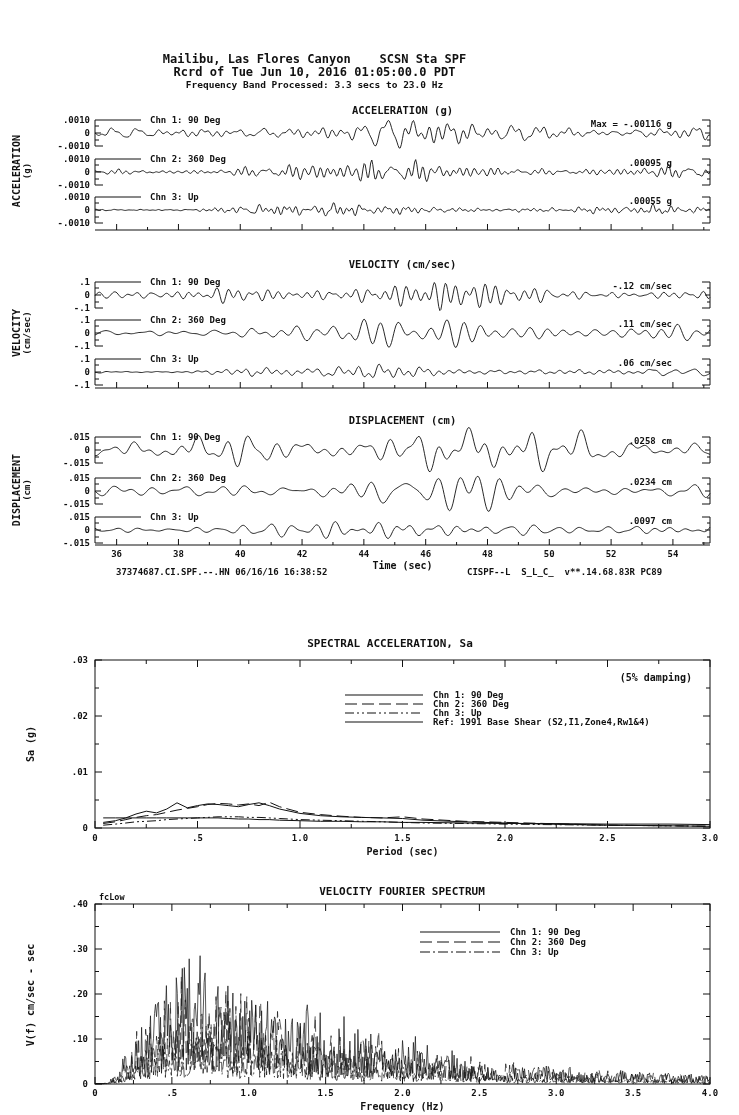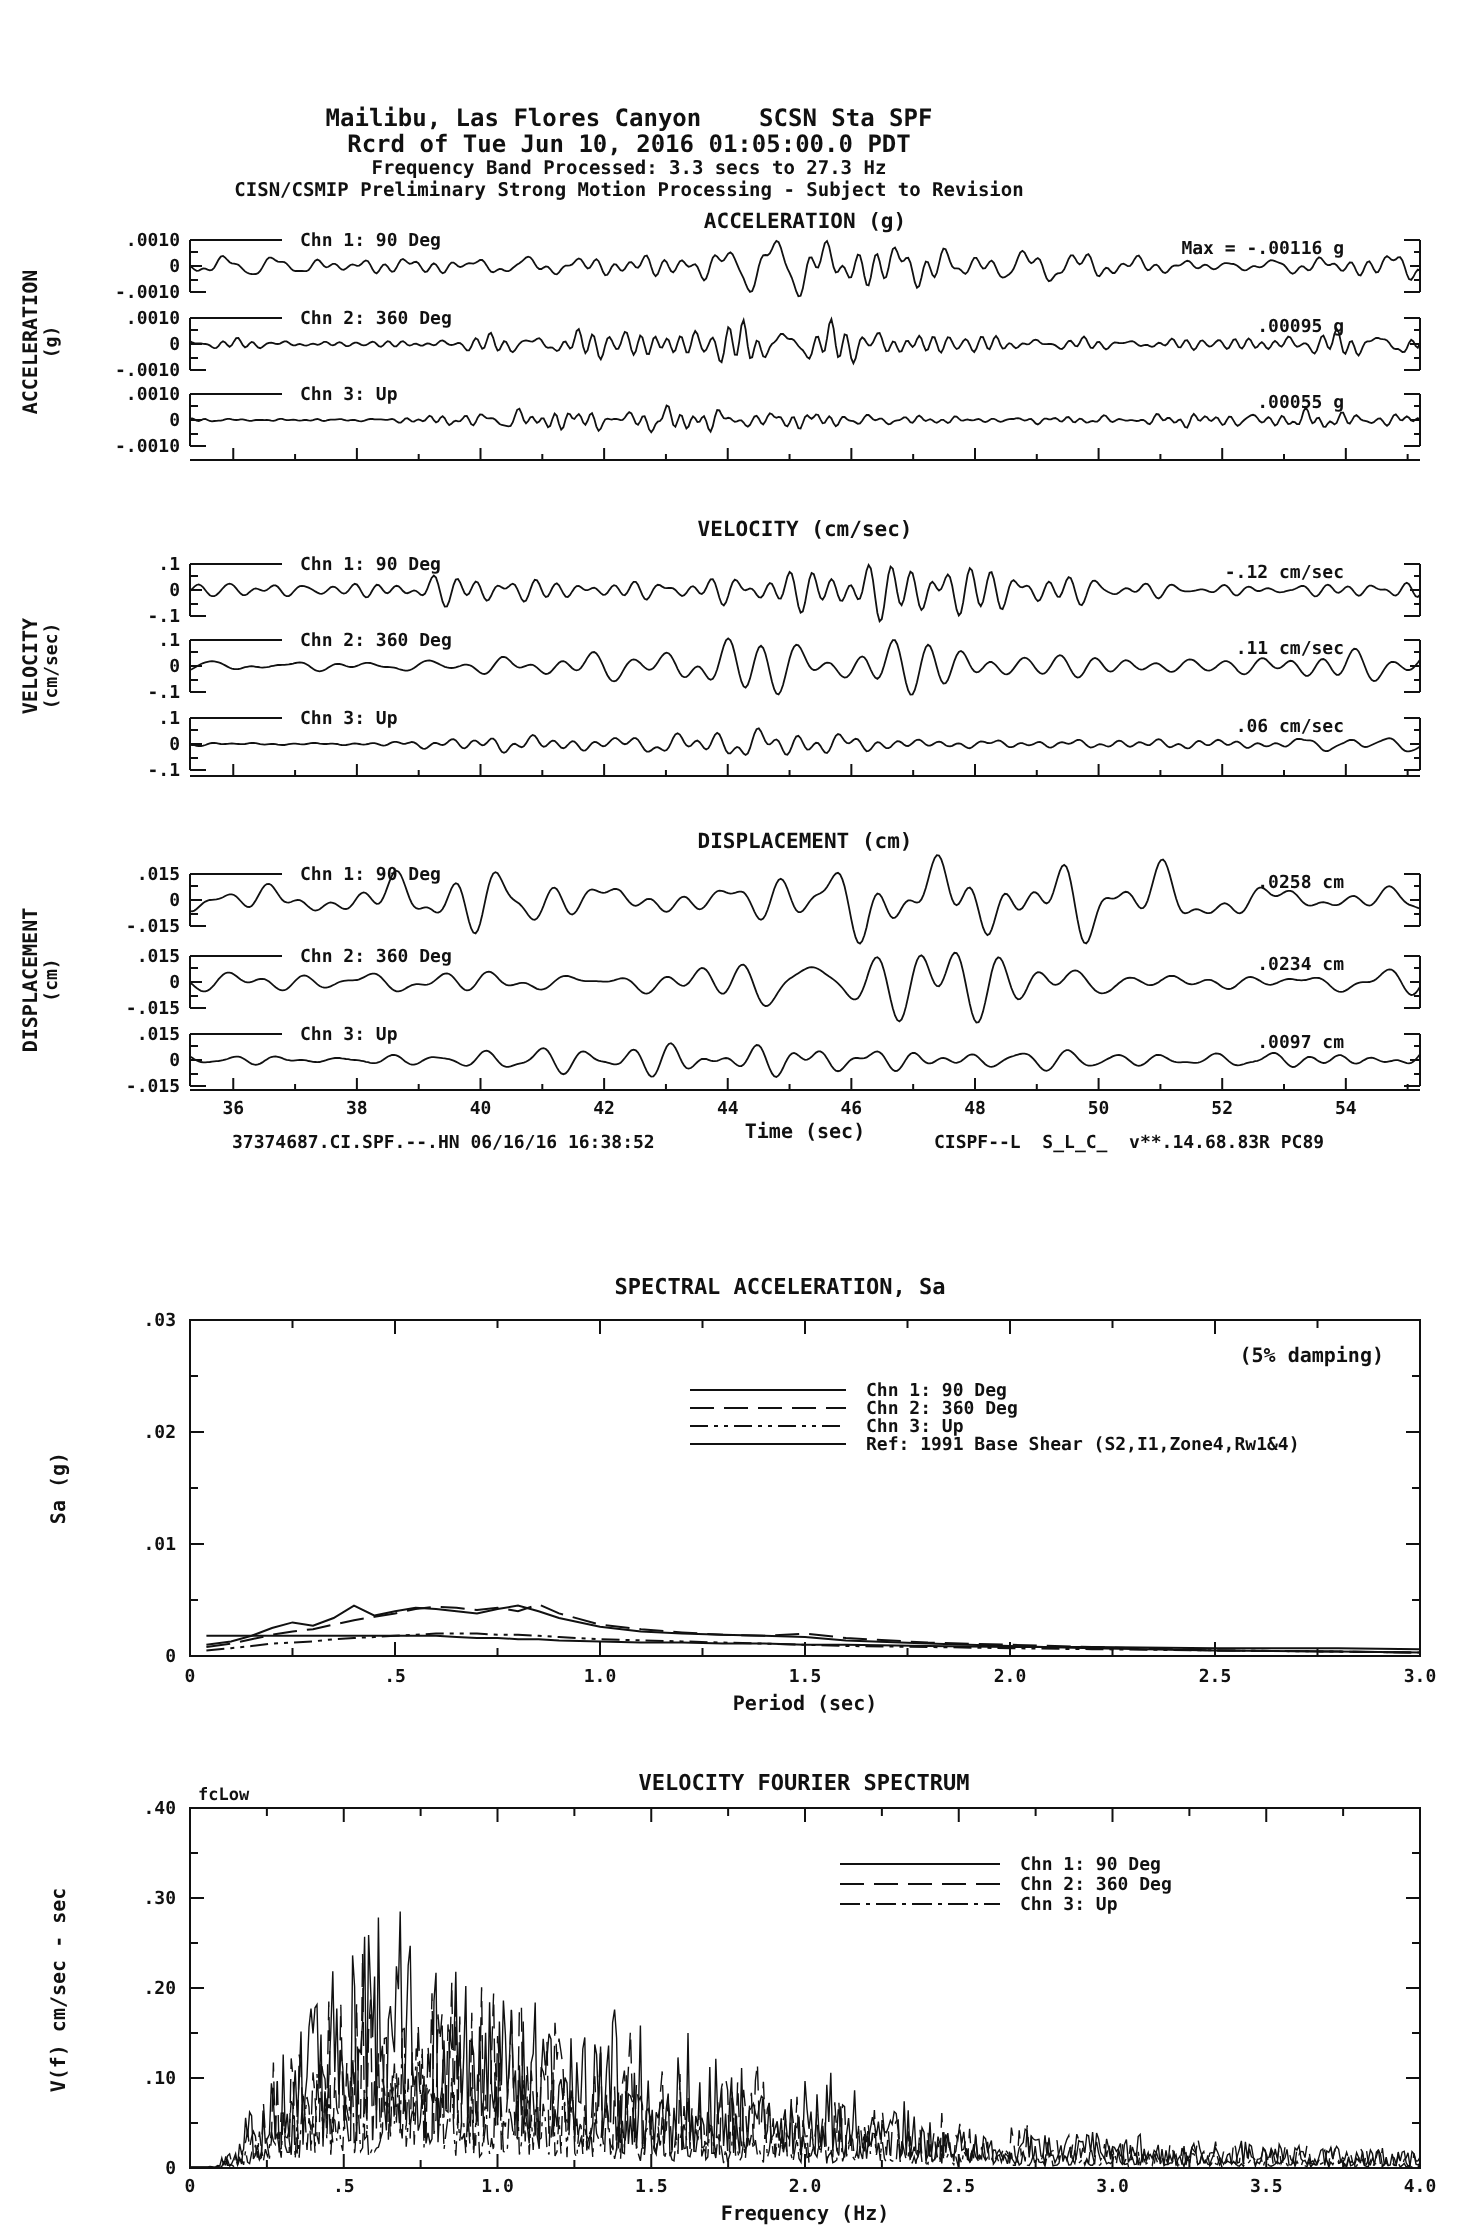--- a/index.html
+++ b/index.html
@@ -21,22 +21,21 @@
   .ftr .fr{position:absolute;left:451px;white-space:pre;}
 </style>
 </head>
 <body>
 
 <div class="page">
 
   <div class="hdr">
     <div class="l1">Mailibu, Las Flores Canyon    SCSN Sta SPF</div>
     <div class="l2">Rcrd of Tue Jun 10, 2016 01:05:00.0 PDT</div>
-    <div class="l3">Frequency Band Processed: 3.3 secs to 27.3 Hz</div>
-    <div class="l4">CISN/CSMIP Preliminary Strong Motion Processing - Subject to Revision</div>
+    <div class="l3">Frequency Band Processed: 3.3 secs to 23.0 Hz</div>
   </div>
 
   <svg id="svg-accel" style="top:104px" width="739" height="134" viewBox="0 0 739 134">
       <text x="402.5" y="10" font-size="10.5" text-anchor="middle">ACCELERATION (g)</text>
       <line x1="95" y1="16" x2="95" y2="42" stroke="#111" stroke-width="1"></line>
       <line x1="95" y1="16" x2="141" y2="16" stroke="#111" stroke-width="1"></line>
       <line x1="95" y1="42" x2="103" y2="42" stroke="#111" stroke-width="1"></line>
       <line x1="95" y1="29" x2="101" y2="29" stroke="#111" stroke-width="1"></line>
       <line x1="95" y1="22" x2="99" y2="22" stroke="#111" stroke-width="1"></line>
       <line x1="95" y1="36" x2="99" y2="36" stroke="#111" stroke-width="1"></line>

